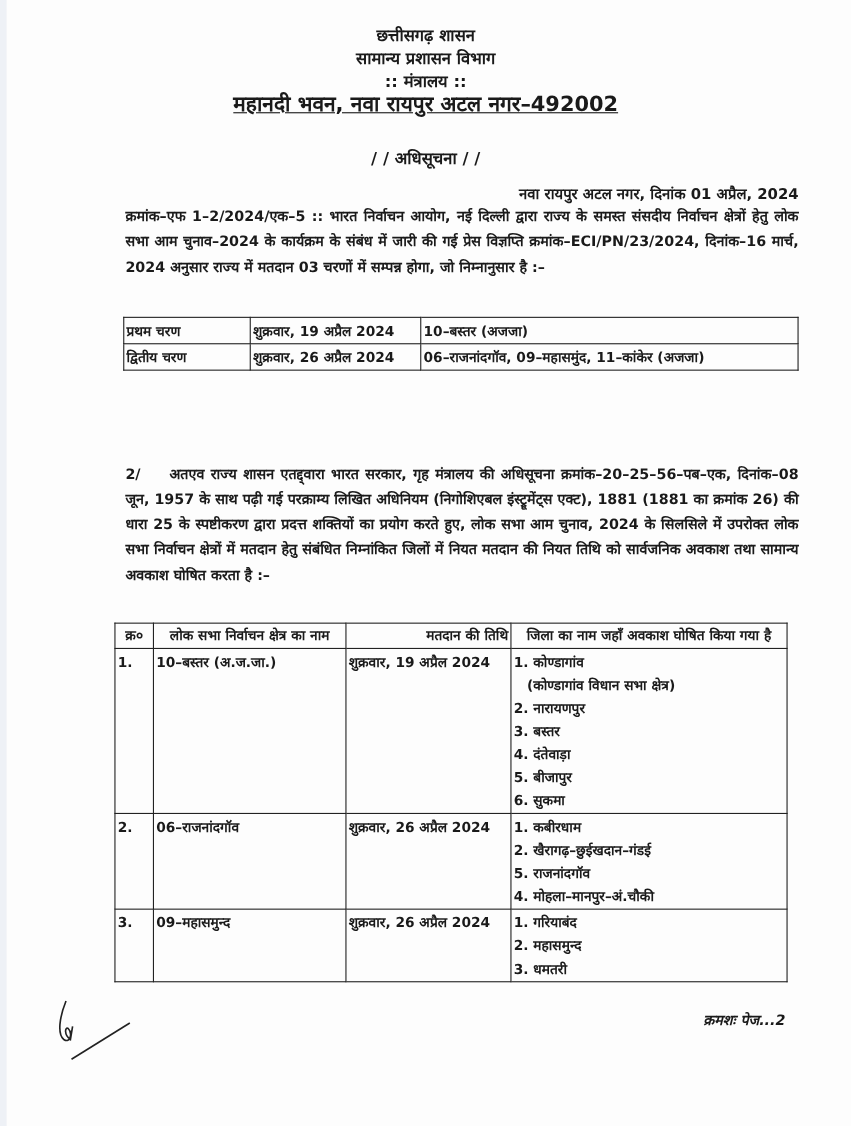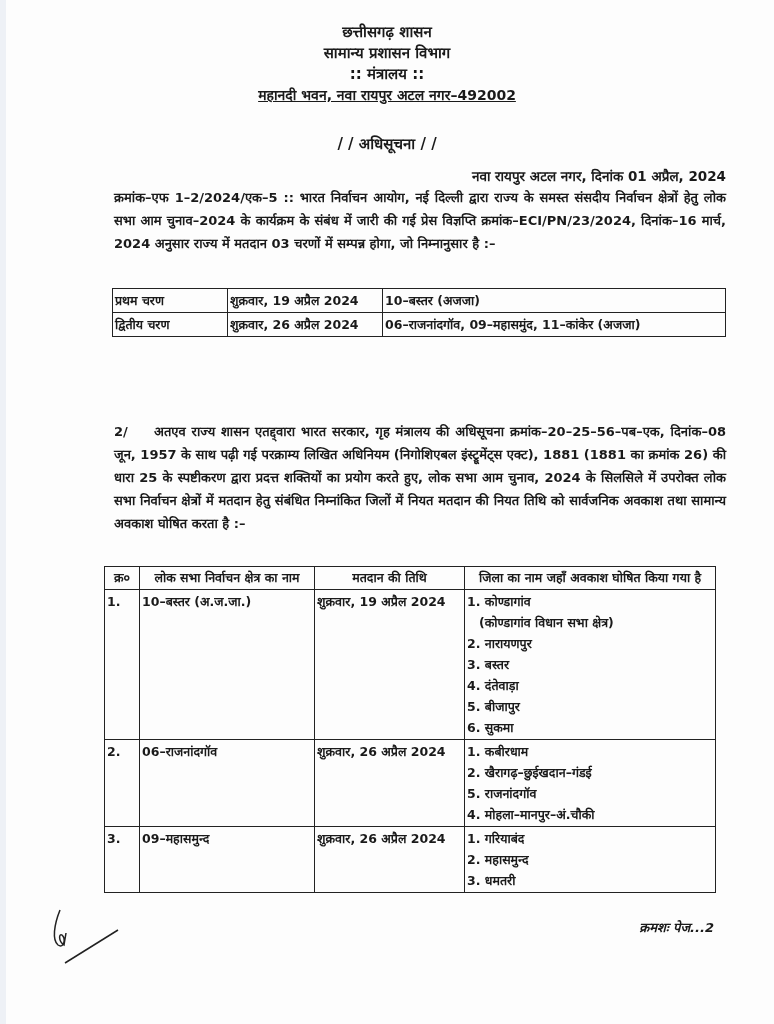--- a/index.html
+++ b/index.html
@@ -7,37 +7,37 @@
     width: 774px; height: 1024px; overflow: hidden;
     background: #fdfdfd;
     font-family: "DejaVu Sans", "Liberation Sans", sans-serif;
     color: #1a1a1a;
     position: relative;
   }
   .left-edge { position: absolute; left: 0; top: 0; width: 6px; height: 1024px; background: #eef1f6; }
   .page { position: absolute; left: 0; top: 0; width: 774px; height: 1024px; }
   .header { position: absolute; top: 22px; left: 0; width: 774px; text-align: center; }
   .header div { font-size: 15px; line-height: 21px; font-weight: bold; }
-  .header .addr { text-decoration: underline; font-size: 14px; }
+  .header .addr { text-decoration: underline; font-size: 19px; }
   .notif-title { position: absolute; top: 133px; left: 0; width: 774px; text-align: center; font-size: 15px; font-weight: bold; }
   .place-date { position: absolute; top: 167px; right: 48px; font-size: 13.5px; font-weight: bold; }
   .para { position: absolute; left: 114px; width: 612px; font-size: 13px; line-height: 23px; text-align: justify; font-weight: bold; }
   .para1 { top: 186px; }
   .para2 { top: 420px; }
   .para2 .num { display: inline-block; width: 40px; }
   table { border-collapse: collapse; position: absolute; font-size: 12.5px; font-weight: bold; }
   td, th { border: 1.6px solid #222; vertical-align: top; padding: 1px 2px; }
   .t1 { top: 288px; left: 112px; width: 614px; }
   .t1 td { line-height: 21px; }
   .t2 { top: 566px; left: 104px; width: 612px; }
   .t2 th { font-weight: bold; text-align: center; line-height: 20px; }
   .t2 td { line-height: 21px; }
   .t2 .sn { width: 30px; }
   .t2 .pc { width: 170px; }
-  .t2 .dt { width: 145px; }
+  .t2 .dt { width: 145px; text-align: right; }
   .dlist { list-style: none; margin: 0; padding: 0; }
   .dlist .indent { padding-left: 12px; }
   .cont { position: absolute; top: 918px; right: 60px; font-size: 13px; font-style: italic; font-weight: bold; }
   .sig { position: absolute; left: 50px; top: 905px; }
 </style>
 </head>
 <body>
 
 <div class="left-edge"></div>
 <div class="page">

